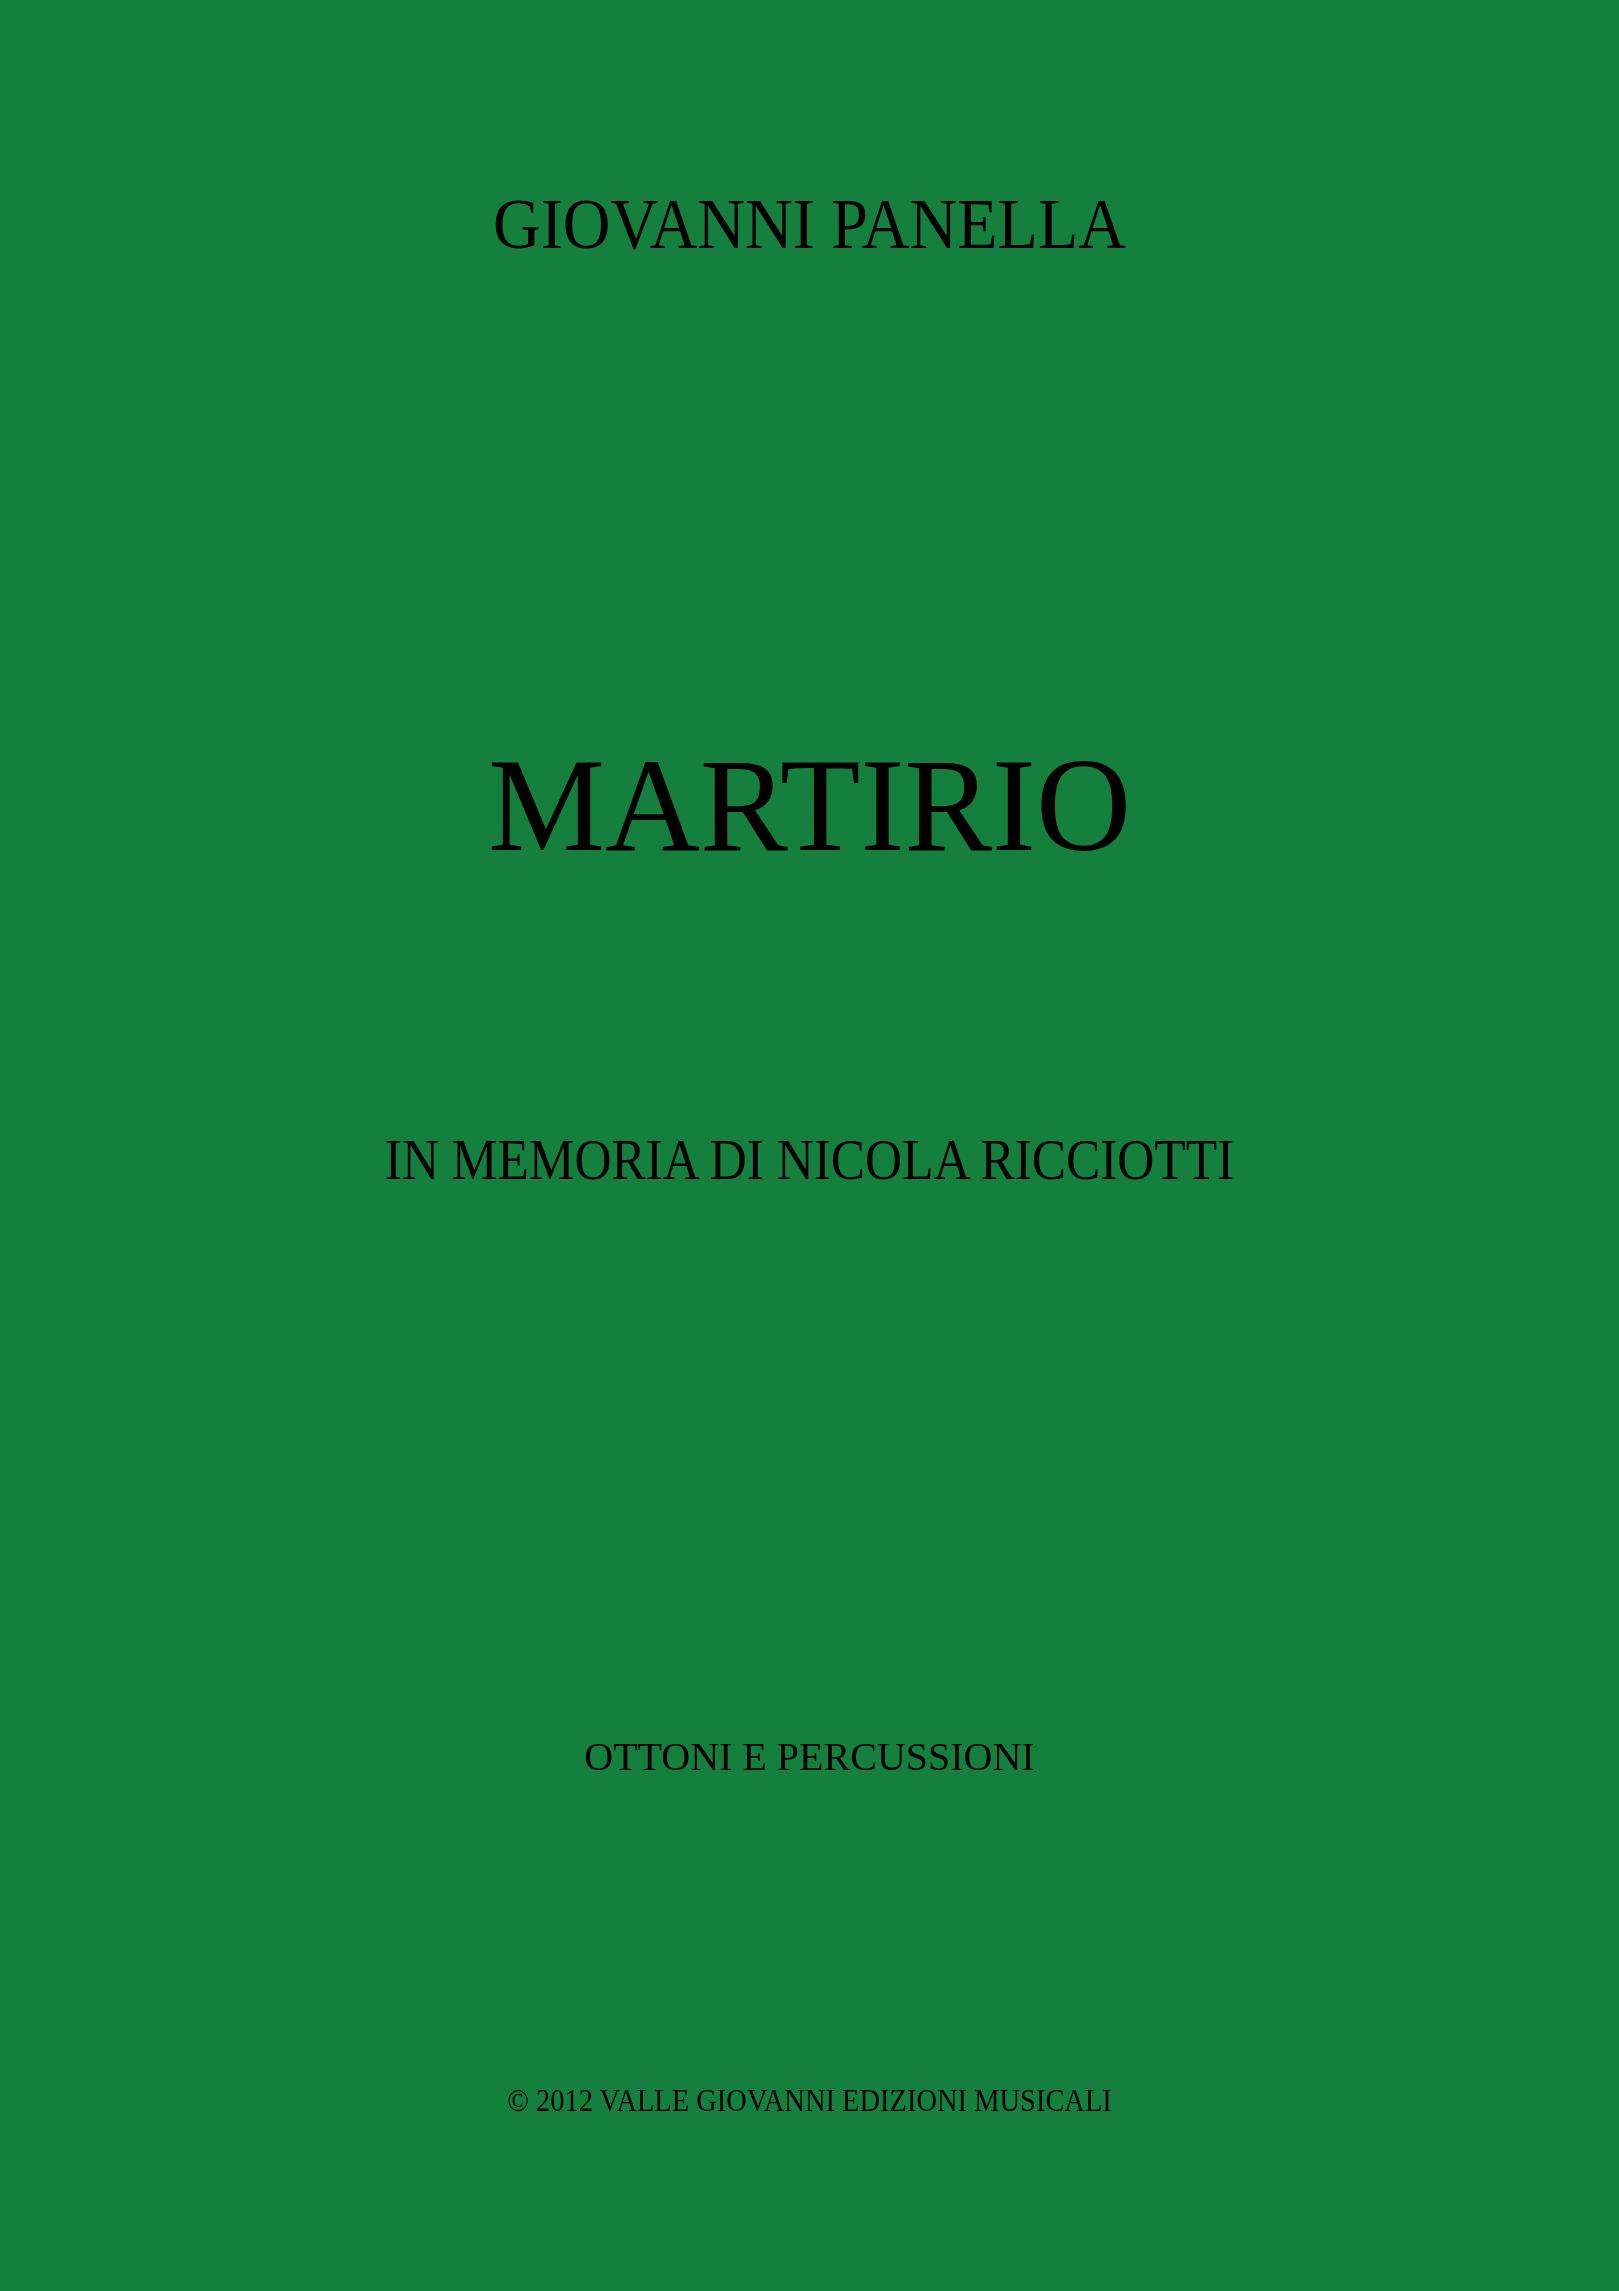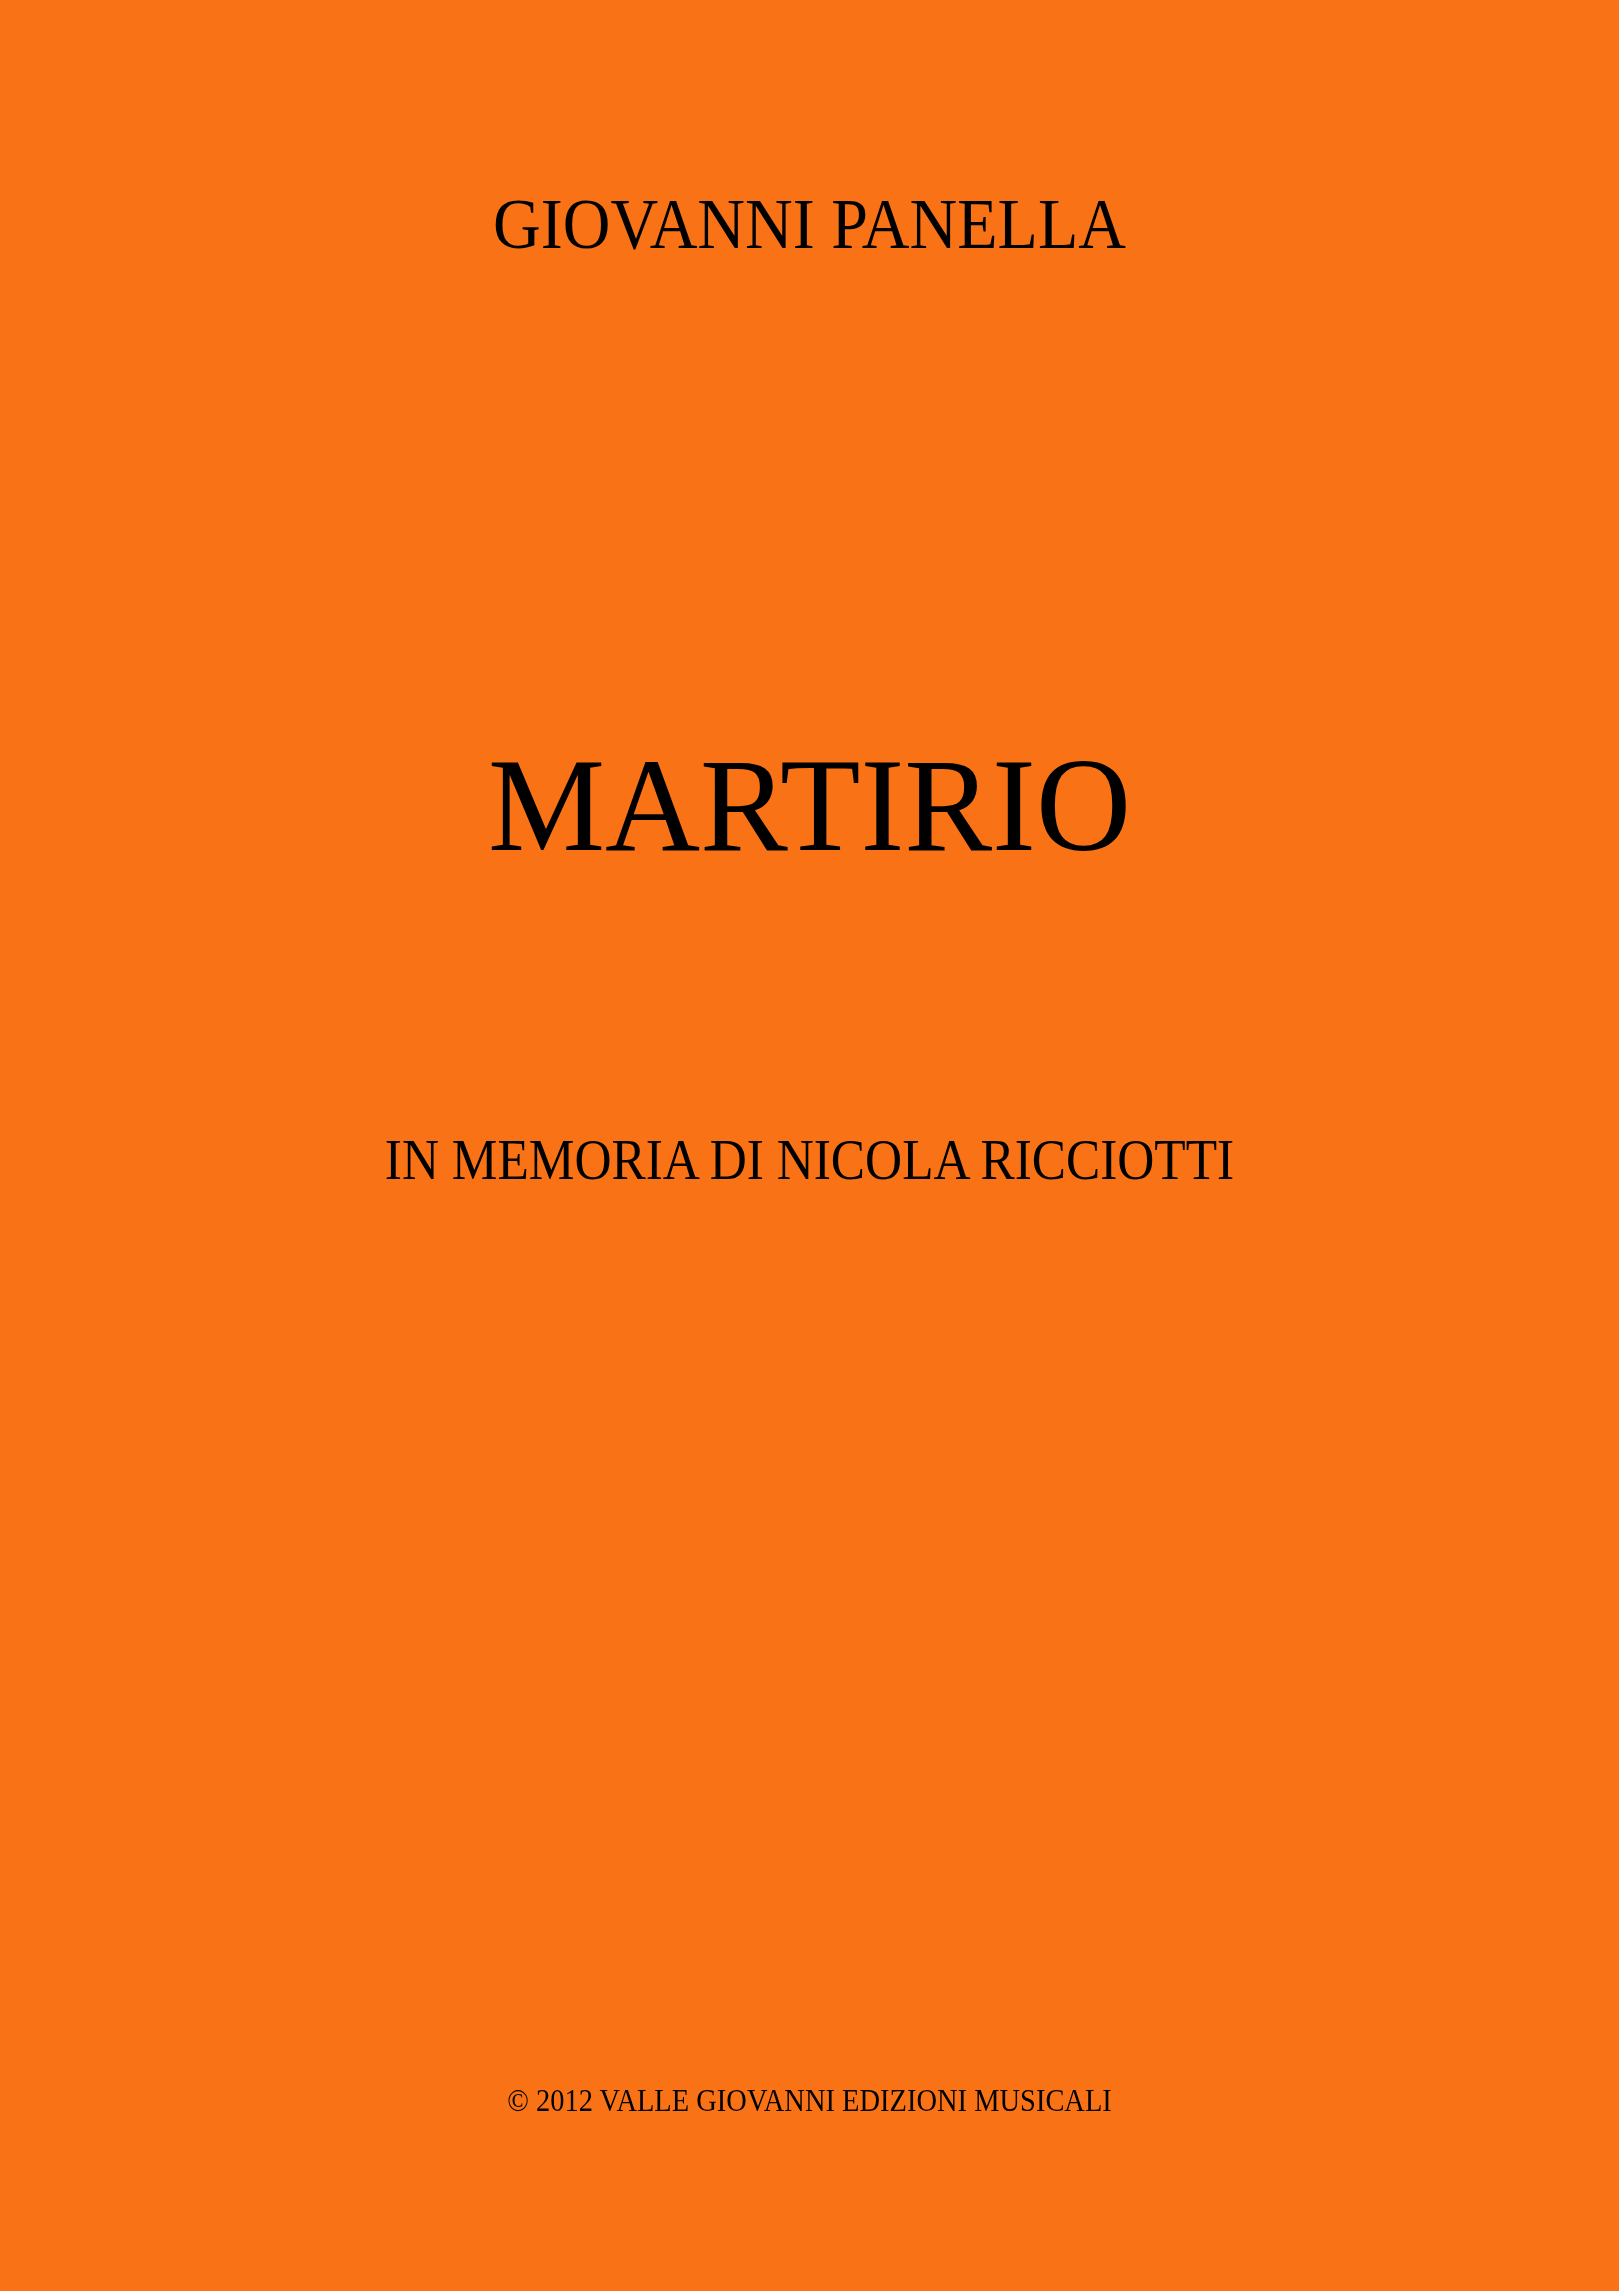--- a/index.html
+++ b/index.html
@@ -4,21 +4,21 @@
   <style>
     html, body {
       margin: 0;
       padding: 0;
       background: #ffffff;
     }
     .page {
       position: relative;
       width: 1619px;
       height: 2292px;
-      background: #f97316;
+      background: #15803d;
       color: #000000;
       font-family: "Liberation Serif", "DejaVu Serif", serif;
       overflow: hidden;
     }
     .line {
       position: absolute;
       left: 0;
       width: 100%;
       text-align: center;
       white-space: nowrap;
@@ -60,17 +60,18 @@
 
 <div class="page">
 
   <div class="line composer">GIOVANNI PANELLA</div>
 
   <div class="line title">MARTIRIO</div>
 
   <div class="line dedication">IN MEMORIA DI NICOLA RICCIOTTI</div>
 
 
+  <div class="line ensemble-line2">OTTONI E PERCUSSIONI</div>
 
   <div class="line copyright">© 2012 VALLE GIOVANNI EDIZIONI MUSICALI</div>
 
 </div>
 
 
 </body></html>

